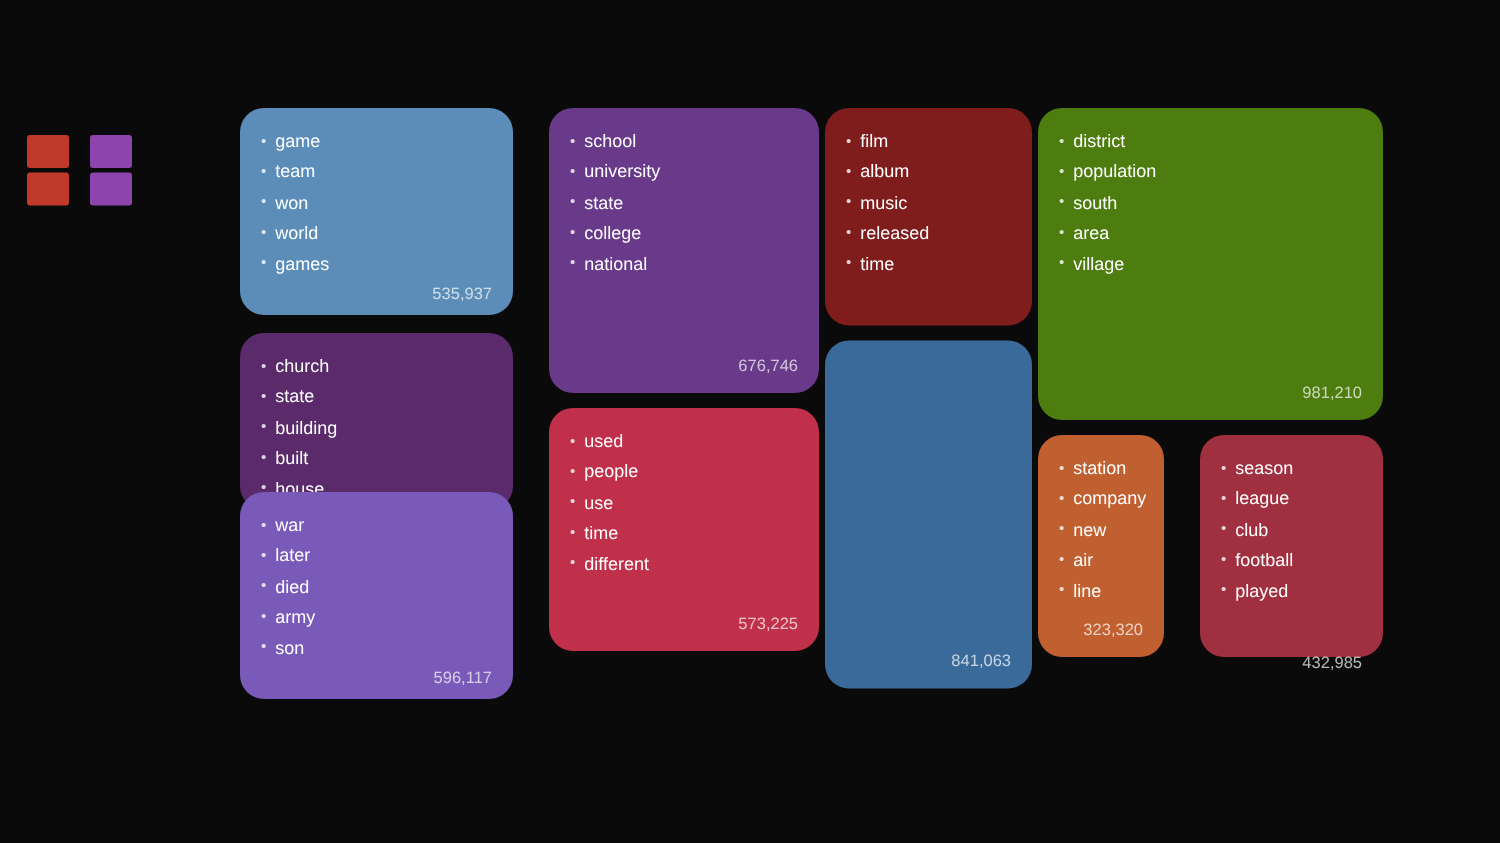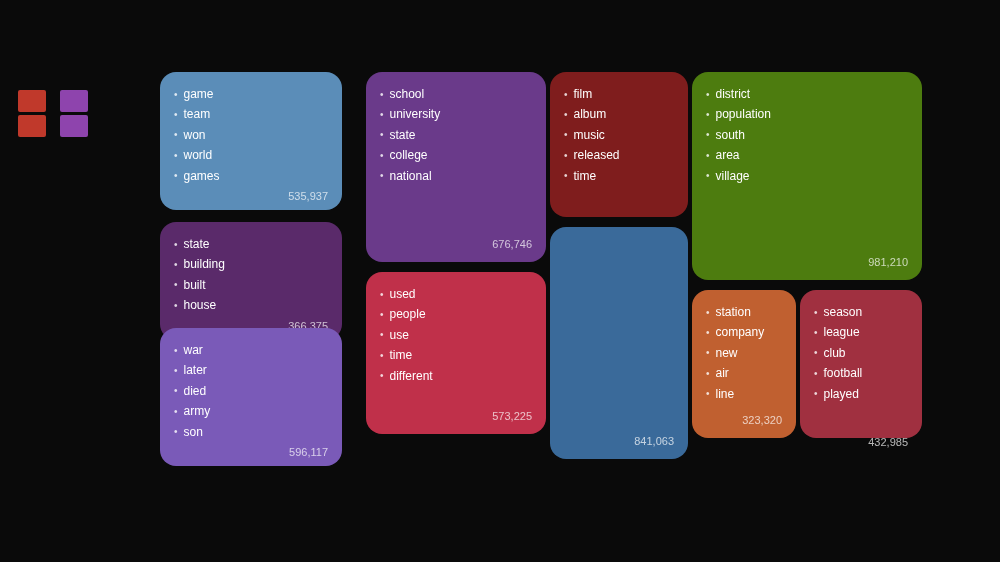--- a/index.html
+++ b/index.html
@@ -115,41 +115,42 @@
         <li>district</li>
         <li>population</li>
         <li>south</li>
         <li>area</li>
         <li>village</li>
       </ul>
       <span class="tile-count">981,210</span>
     </div>
     <div class="tile" style="left: 160px; top: 222px; width: 182px; height: 118px; background: rgb(90, 42, 106);">
       <ul>
+        <li>church</li>
         <li>state</li>
         <li>building</li>
         <li>built</li>
         <li>house</li>
       </ul>
       <span class="tile-count">366,375</span>
     </div>
     <div class="tile" style="left: 366px; top: 272px; width: 180px; height: 162px; background: rgb(192, 48, 74); gap: 20px;">
       <ul>
         <li>used</li>
         <li>people</li>
         <li>use</li>
         <li>time</li>
         <li>different</li>
       </ul>
       <span class="tile-count">573,225</span>
     </div>
     <div class="tile" style="left: 550px; top: 227px; width: 138px; height: 232px; background: rgb(58, 106, 154);">
       <span class="tile-count">841,063</span>
     </div>
-    <div class="tile" style="left: 692px; top: 290px; width: 104px; height: 148px; background: rgb(192, 96, 48);">
+    <div class="tile" style="left: 692px; top: 290px; width: 84px; height: 148px; background: rgb(192, 96, 48);">
       <ul>
         <li>station</li>
         <li>company</li>
         <li>new</li>
         <li>air</li>
         <li>line</li>
       </ul>
       <span class="tile-count">323,320</span>
     </div>
     <div class="tile" style="left: 800px; top: 290px; width: 122px; height: 148px; background: rgb(160, 48, 64); gap: 28px;">

